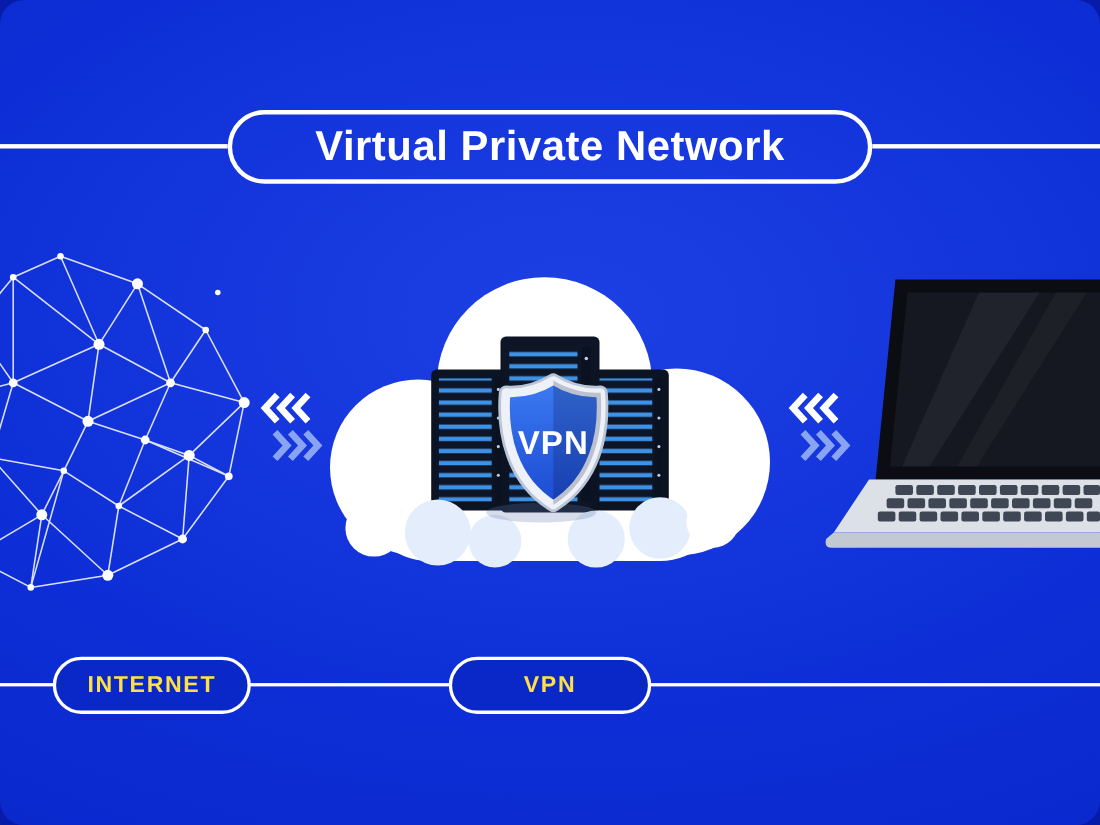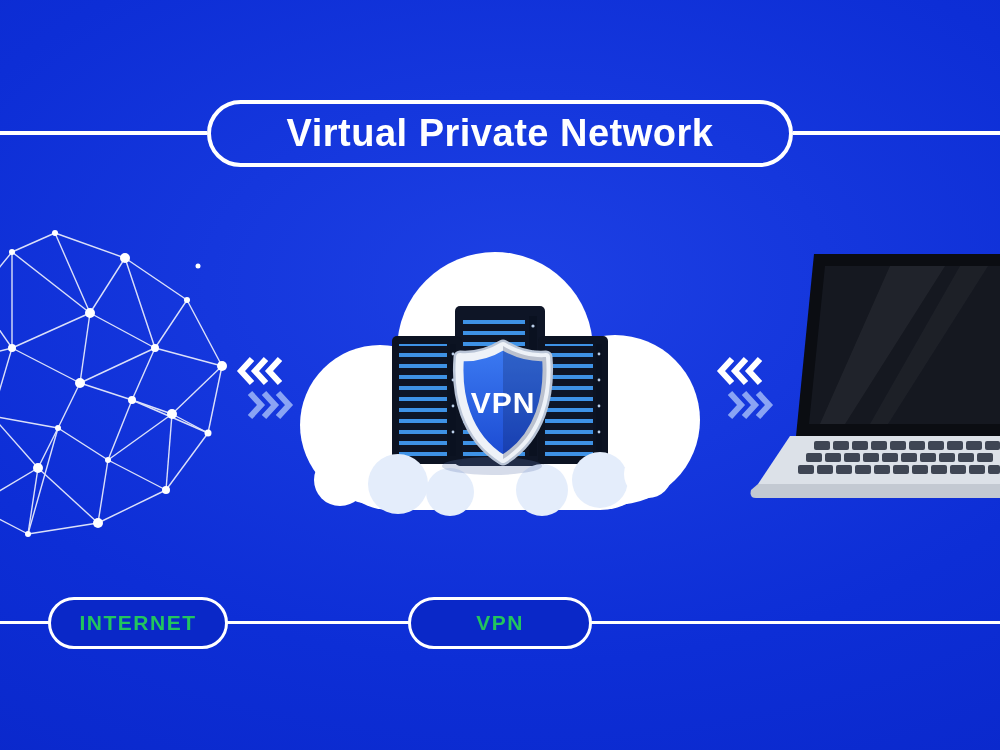--- a/index.html
+++ b/index.html
@@ -1,39 +1,40 @@
 <!DOCTYPE html>
 <html style="--bg-center: #1d40e4; --bg-edge: #0722c0; --line-white: #ffffff; --pill-fill: #0a28c8; --chevron-light: #8aa4f4; --shield-blue-top: #3c7bf2; --shield-blue-bottom: #1b4ad2; --server-dark: #0e1526; --server-stripe: #3e92e6; --cloud-white: #ffffff; --cloud-puff: #e4edfb; --laptop-deck: #dce1e8; --laptop-screen: #151820;"><head>
 <meta charset="utf-8">
 <style>
   html,body{margin:0;padding:0;background:#061ca8;}
   .stage{
     position:relative;width:1000px;height:750px;overflow:hidden;
     font-family:"Liberation Sans",sans-serif;
     background:radial-gradient(130% 105% at 52% 38%,
       var(--bg-center,#1d40e4) 0%, #0d2ed6 48%, var(--bg-edge,#0722c0) 100%);
+    border-radius:22px;
   }
   .hline{position:absolute;background:var(--line-white,#ffffff);}
   .title-pill{
     position:absolute;left:207px;top:100px;width:586px;height:67px;
     border:4px solid var(--line-white,#ffffff);border-radius:40px;
     display:flex;align-items:center;justify-content:center;
     box-sizing:border-box;
   }
   .title-pill span{
     color:#ffffff;font-size:38px;font-weight:bold;letter-spacing:.5px;white-space:nowrap;
   }
   .label-pill{
     position:absolute;top:597px;height:52px;box-sizing:border-box;
     border:3px solid var(--line-white,#ffffff);border-radius:28px;
     background:var(--pill-fill,#0a28c8);
     display:flex;align-items:center;justify-content:center;
   }
   .label-pill span{
-    color:#22c55e;font-size:21px;font-weight:bold;letter-spacing:1.5px;white-space:nowrap;
+    color:#fde047;font-size:21px;font-weight:bold;letter-spacing:1.5px;white-space:nowrap;
   }
   .pill-internet{left:48px;width:180px;}
   .pill-vpn{left:408px;width:184px;}
   .pill-you{left:772px;width:180px;}
   .mesh{position:absolute;left:-60px;top:218px;}
   .chev{position:absolute;}
   .chev-left-group{left:236px;top:356px;}
   .chev-right-group{left:716px;top:356px;}
   .cloud{position:absolute;left:280px;top:240px;}
   .laptop{position:absolute;left:750px;top:250px;}

